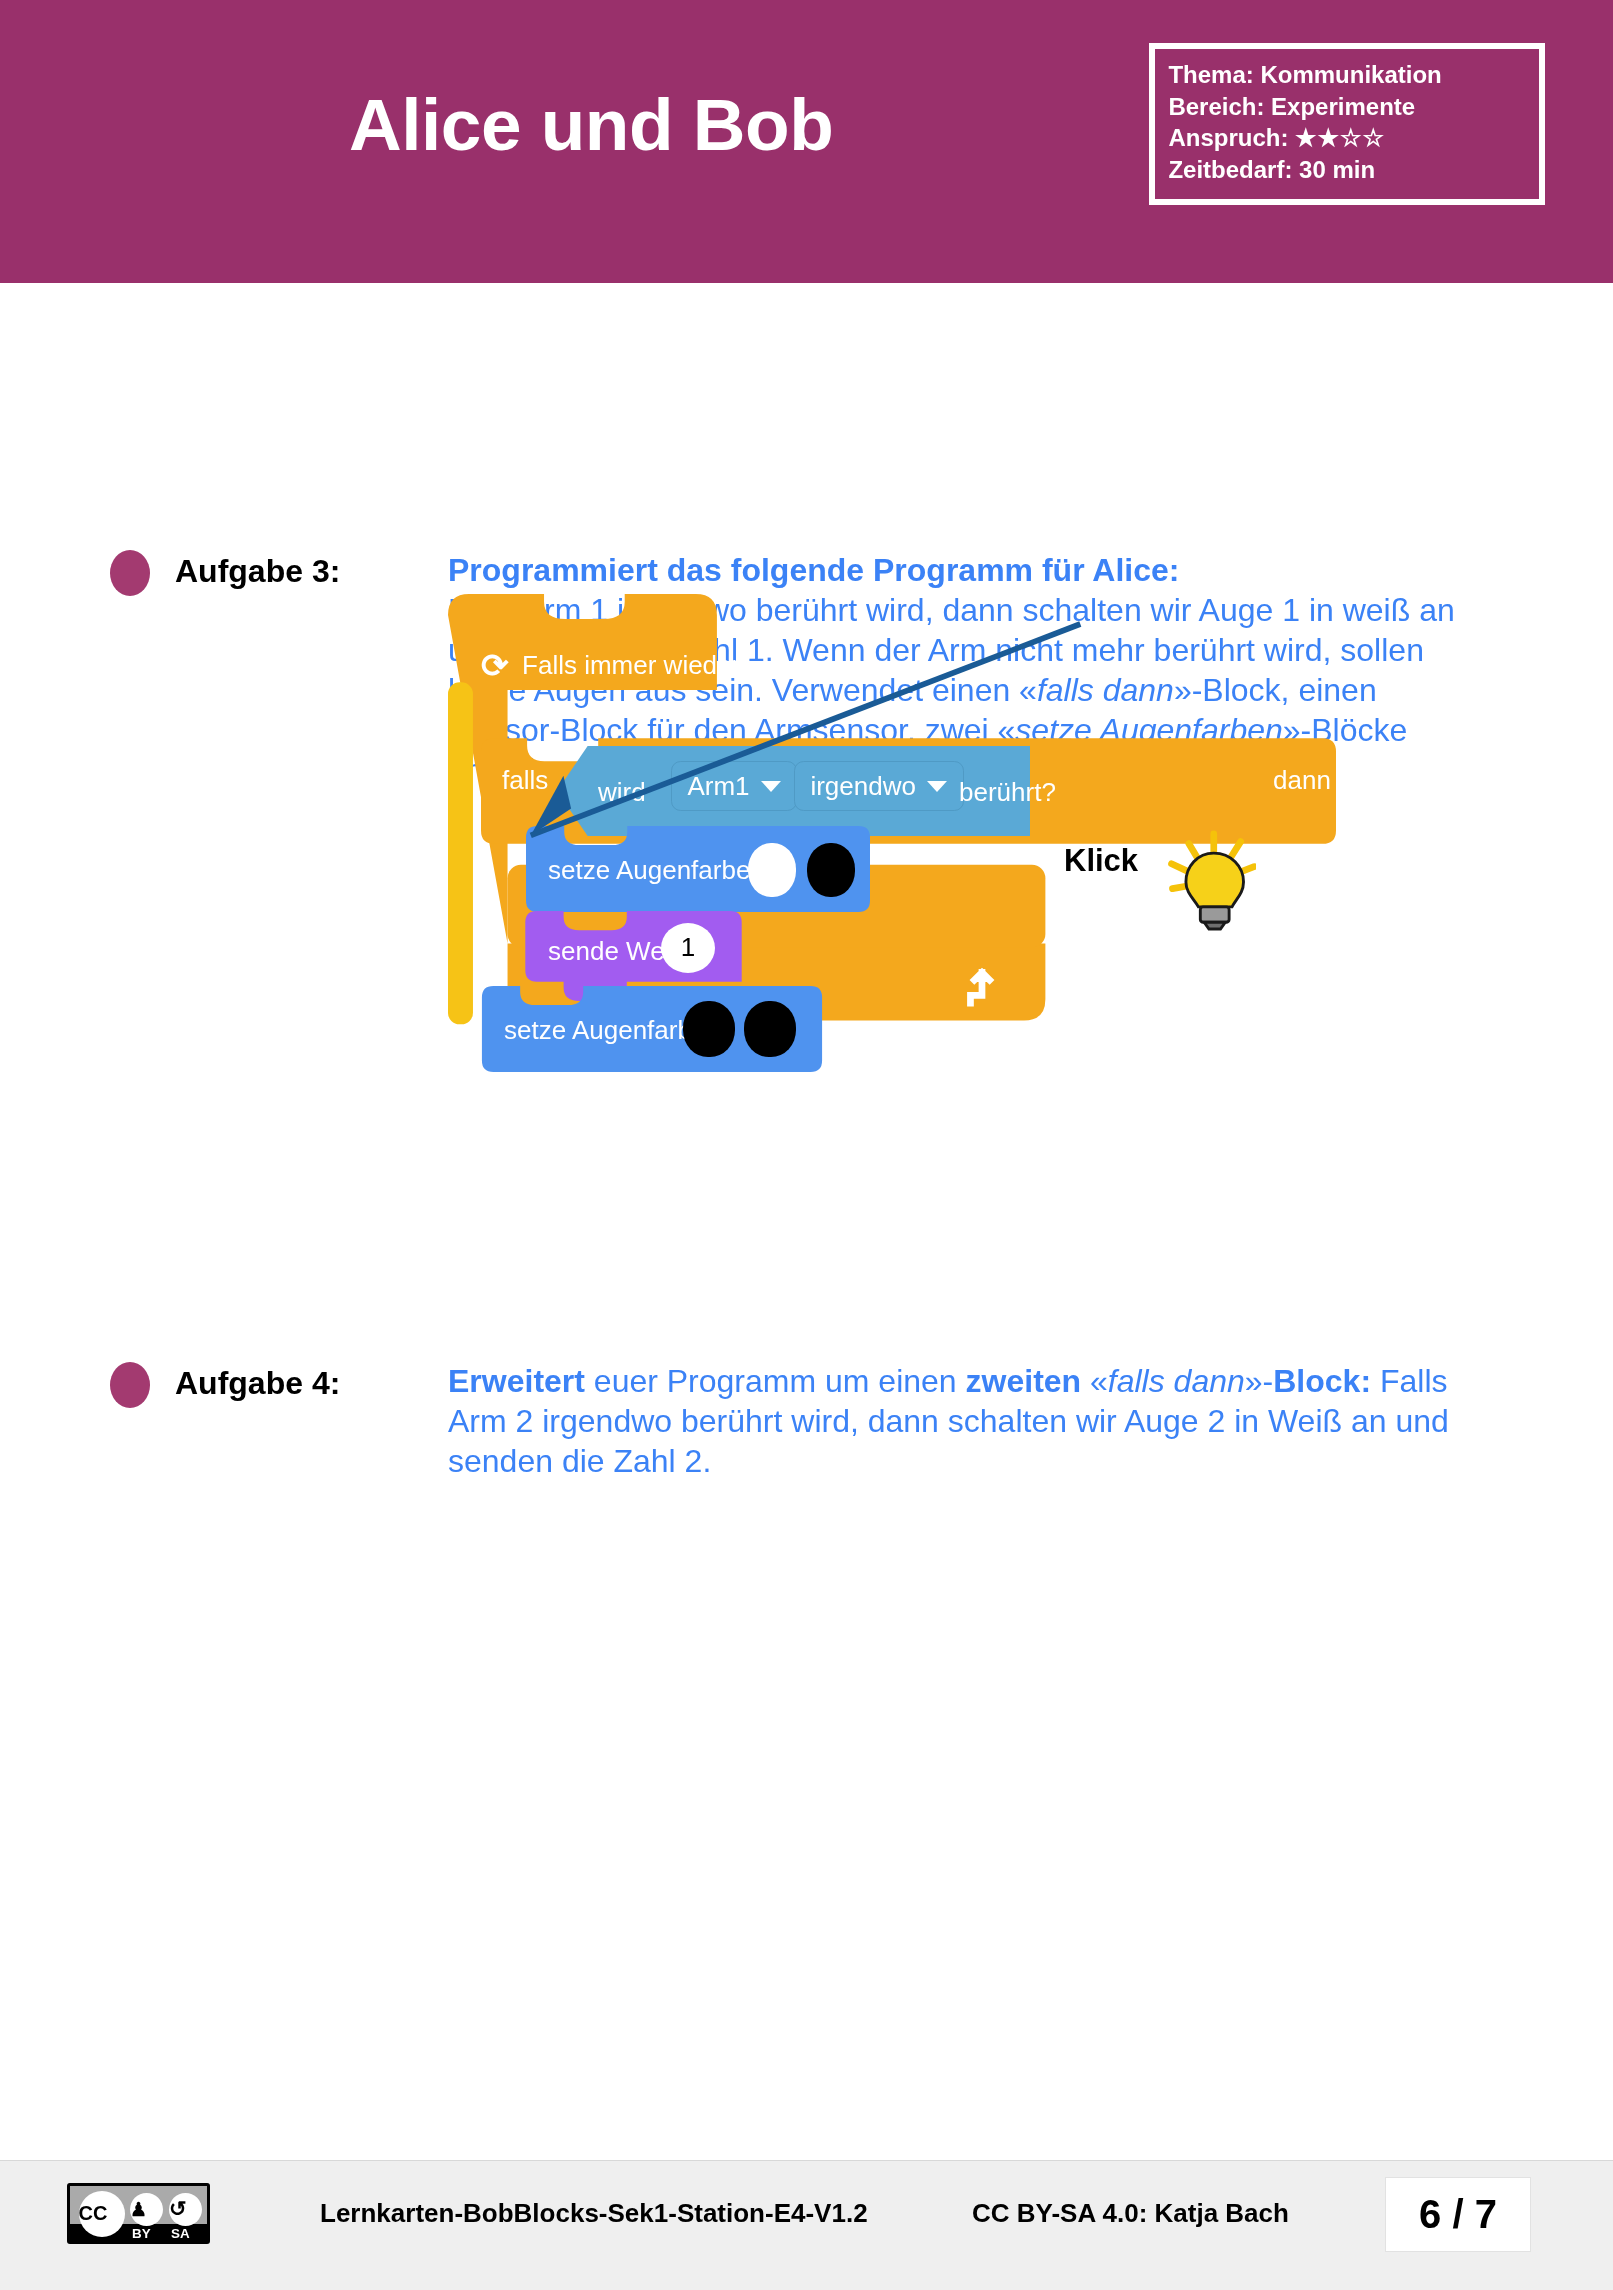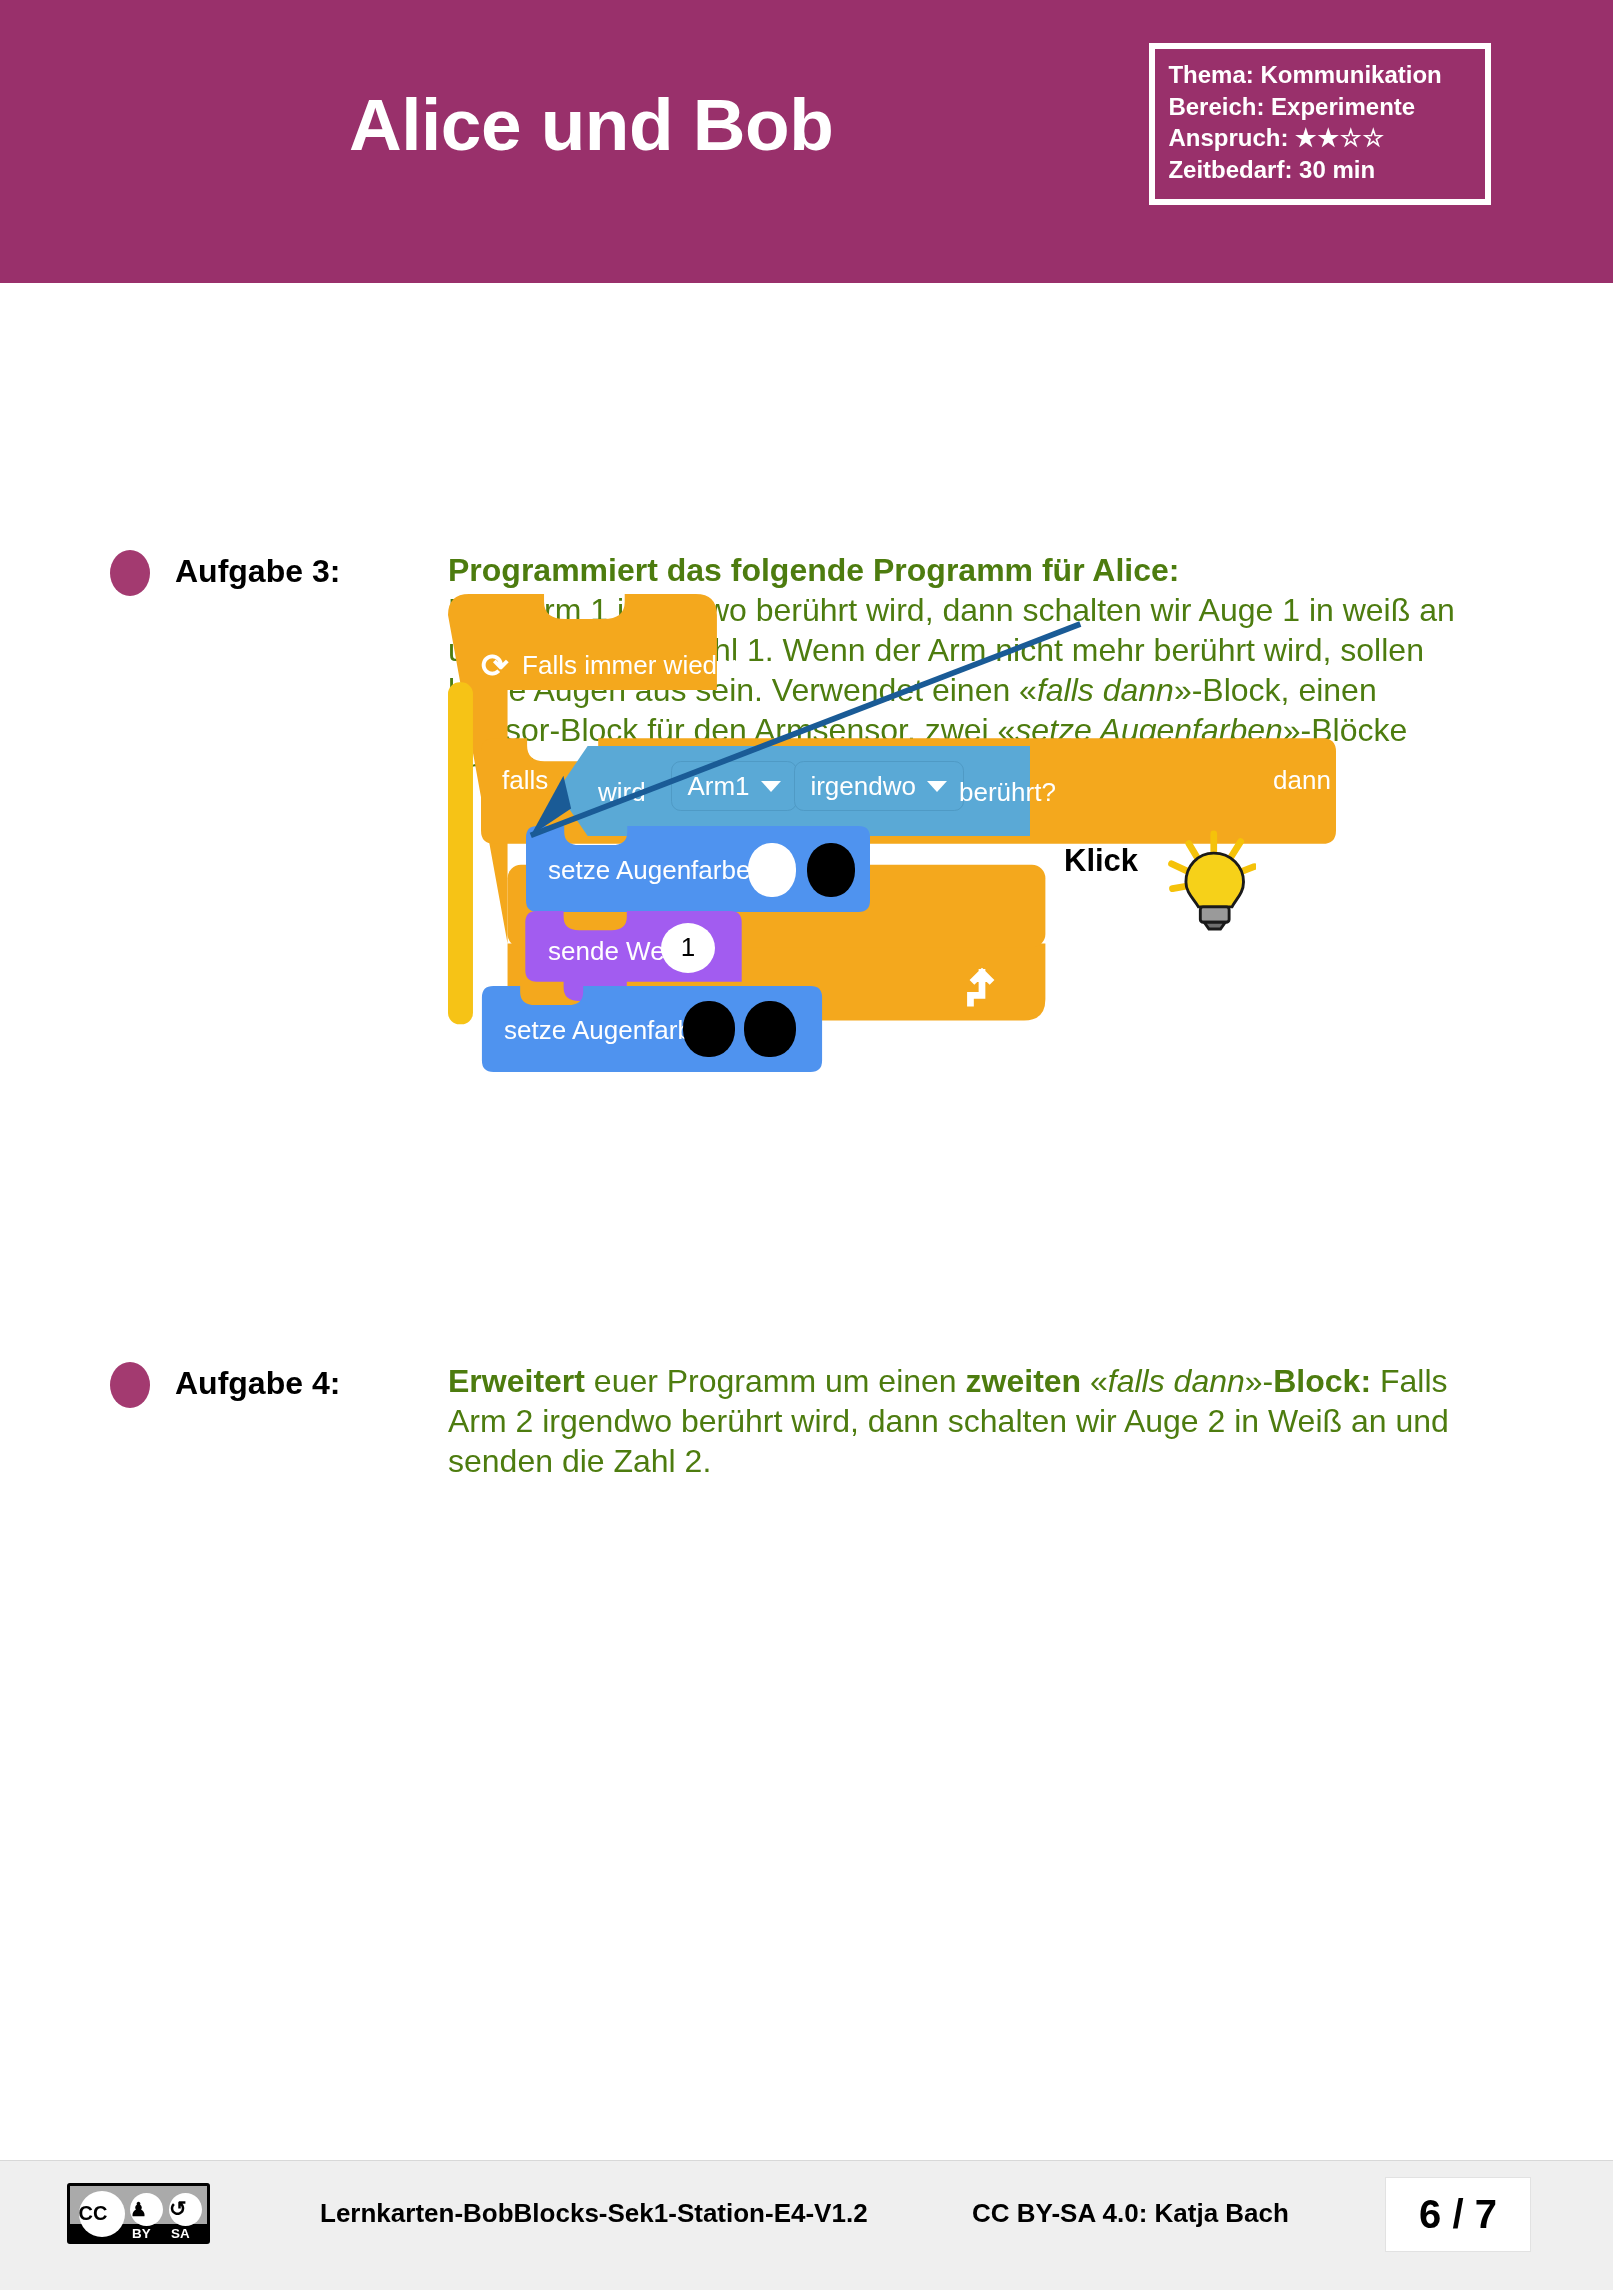--- a/index.html
+++ b/index.html
@@ -46,21 +46,21 @@
     color: #ffffff;
     font-size: 73px;
     font-weight: bold;
     letter-spacing: -0.5px;
     line-height: 1;
     white-space: nowrap;
   }
   .header-info {
     position: absolute;
     left: 1149px; top: 43px;
-    width: 342px;
+    width: 396px;
     box-sizing: border-box;
     border: 6.7px solid #ffffff;
     padding: 9.6px 13.4px 12.5px 13.4px;
   }
   .header-info-line {
     color: #ffffff;
     font-size: 24px;
     font-weight: bold;
     line-height: 1.33;
     white-space: nowrap;
@@ -79,21 +79,21 @@
     font-size: 32px;
     font-weight: bold;
     color: #000000;
     white-space: nowrap;
   }
   .task-body {
     position: absolute;
     left: 448px;
     width: 1018px;
     font-size: 32px;
-    color: #4d7c0f;
+    color: #3b82f6;
     line-height: 1.25;
   }
   .task-body b { font-weight: bold; }
   .task-body i { font-style: italic; }
   .task-body p { margin: 0; }
   .task-body p + p { margin-top: 35px; }
 
   
   .program {
     position: absolute;

